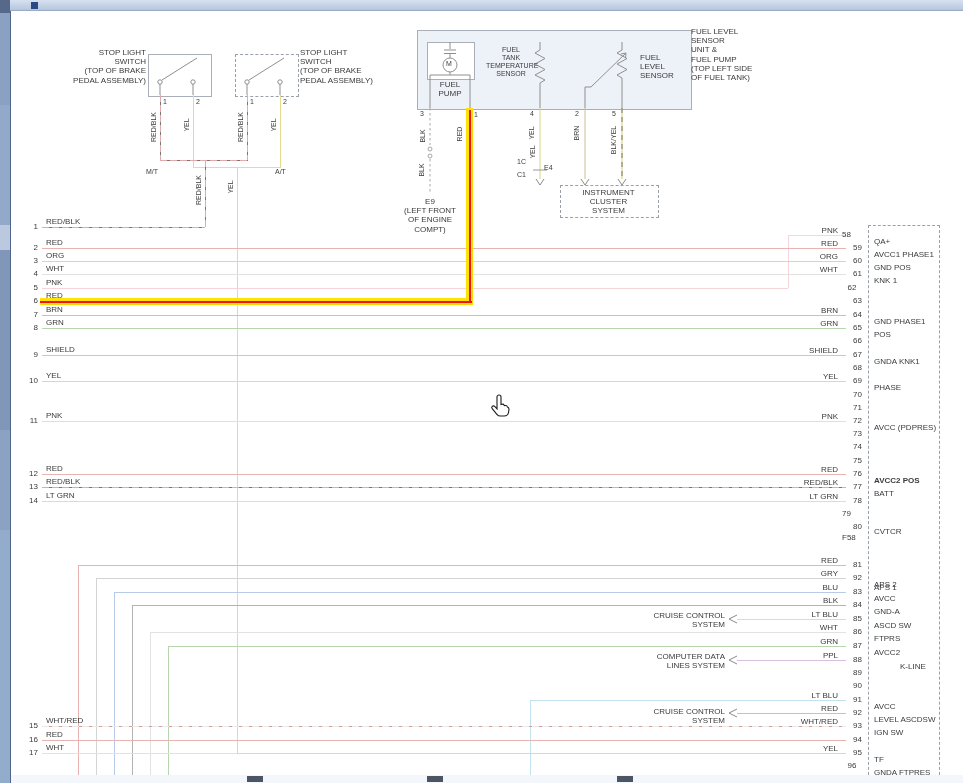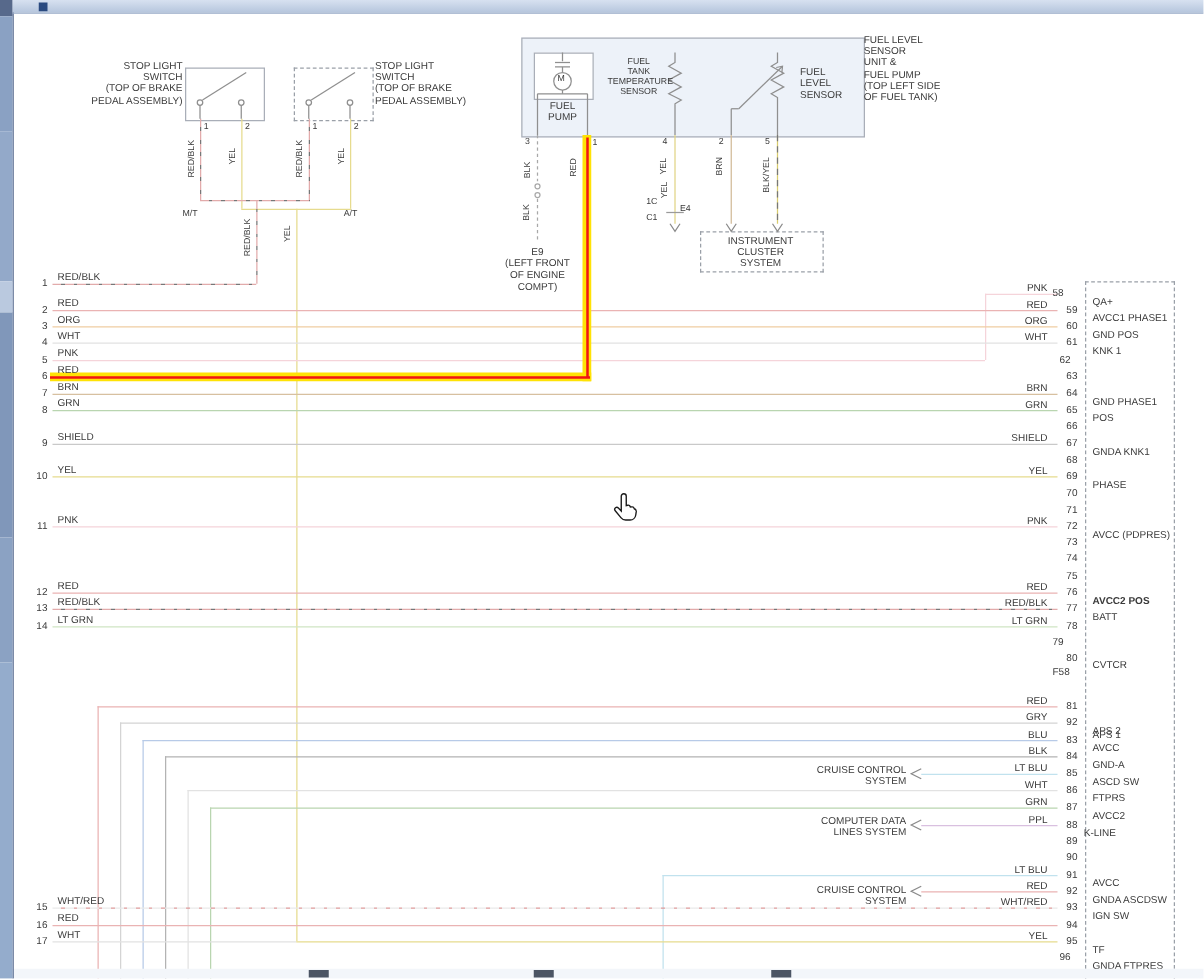--- a/index.html
+++ b/index.html
@@ -258,29 +258,29 @@
     <div class="txt" style="width: 46px; text-align: right; left: 792px; top: 610px;">LT BLU</div>
     <div class="txt" style="left: 874px; top: 621px;">ASCD SW</div>
     <div class="txt" style="width: 20px; text-align: right; left: 842px; top: 627px;">86</div>
     <div class="txt" style="width: 46px; text-align: right; left: 792px; top: 623px;">WHT</div>
     <div class="txt" style="left: 874px; top: 634px;">FTPRS</div>
     <div class="txt" style="width: 20px; text-align: right; left: 842px; top: 641px;">87</div>
     <div class="txt" style="width: 46px; text-align: right; left: 792px; top: 637px;">GRN</div>
     <div class="txt" style="left: 874px; top: 648px;">AVCC2</div>
     <div class="txt" style="width: 20px; text-align: right; left: 842px; top: 655px;">88</div>
     <div class="txt" style="width: 46px; text-align: right; left: 792px; top: 651px;">PPL</div>
-    <div class="txt" style="left: 867px; top: 662px; text-align: center;">K-LINE</div>
+    <div class="txt" style="left: 900px; top: 662px; text-align: center;">K-LINE</div>
     <div class="txt" style="width: 20px; text-align: right; left: 842px; top: 668px;">89</div>
     <div class="txt" style="width: 20px; text-align: right; left: 842px; top: 681px;">90</div>
     <div class="txt" style="width: 20px; text-align: right; left: 842px; top: 695px;">91</div>
     <div class="txt" style="width: 46px; text-align: right; left: 792px; top: 691px;">LT BLU</div>
     <div class="txt" style="left: 874px; top: 702px;">AVCC</div>
     <div class="txt" style="width: 20px; text-align: right; left: 842px; top: 708px;">92</div>
     <div class="txt" style="width: 46px; text-align: right; left: 792px; top: 704px;">RED</div>
-    <div class="txt" style="left: 874px; top: 715px;">GNDA ASCDSW</div>
+    <div class="txt" style="left: 874px; top: 715px;">LEVEL ASCDSW</div>
     <div class="txt" style="width: 20px; text-align: right; left: 842px; top: 721px;">93</div>
     <div class="txt" style="width: 46px; text-align: right; left: 792px; top: 717px;">WHT/RED</div>
     <div class="txt" style="left: 874px; top: 728px;">IGN SW</div>
     <div class="txt" style="width: 20px; text-align: right; left: 842px; top: 735px;">94</div>
     <div class="txt" style="width: 20px; text-align: right; left: 842px; top: 748px;">95</div>
     <div class="txt" style="width: 46px; text-align: right; left: 792px; top: 744px;">YEL</div>
     <div class="txt" style="left: 874px; top: 755px;">TF</div>
     <div class="txt" style="width: 20px; text-align: center; left: 842px; top: 761px;">96</div>
     <div class="txt" style="left: 874px; top: 768px;">GNDA FTPRES</div>
     <div class="txt" style="width: 90px; text-align: right; left: 56px; top: 48px;">STOP LIGHT

